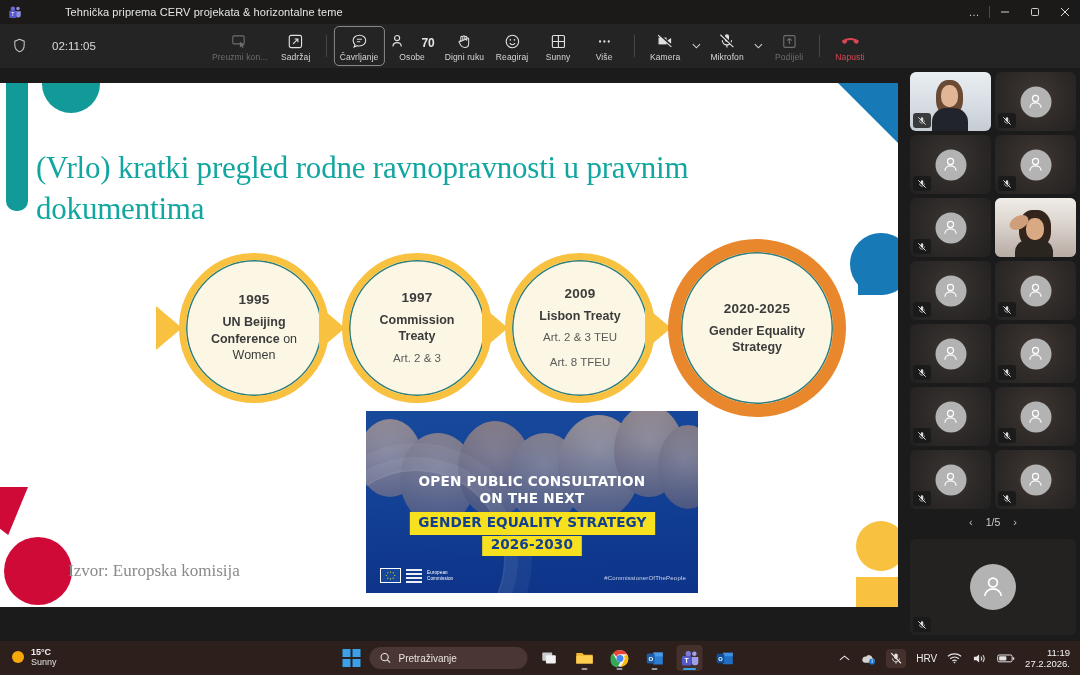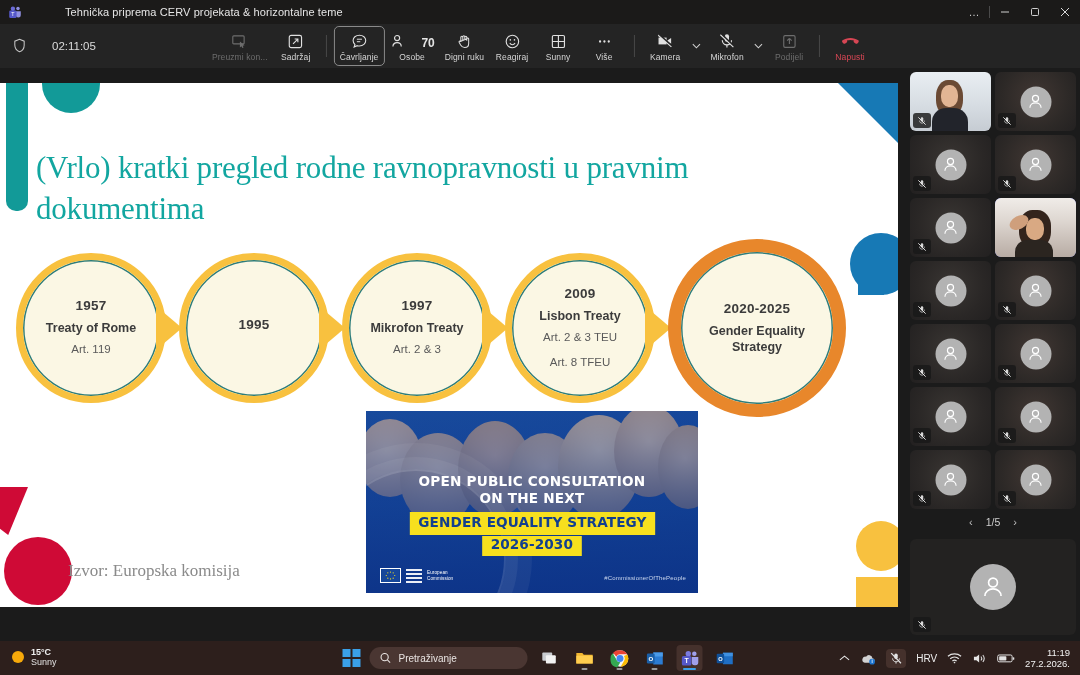--- a/index.html
+++ b/index.html
@@ -370,35 +370,31 @@
       <div class="deco d-blue-sq"></div>
       <div class="deco d-yellow-circ"></div>
       <div class="deco d-yellow-sq"></div>
       <div class="deco d-red-tri"></div>
       <div class="deco d-red-circ"></div>
 
       <div class="slide-title">(Vrlo) kratki pregled rodne ravnopravnosti u pravnim dokumentima</div>
 
       <div class="timeline">
 
-        <div class="node" style="left:0px">
-          <div class="n-year">1957</div>
-          <div class="n-main">Treaty of Rome</div>
-          <div class="n-sub">Art. 119</div>
-        </div>
         <div class="arrow" style="left:140px"></div>
 
         <div class="node" style="left:163px">
           <div class="n-year">1995</div>
+          <div class="n-main"><span>UN Beijing Conference</span><span class="light"> on Women</span></div>
         </div>
         <div class="arrow" style="left:303px"></div>
 
         <div class="node" style="left:326px">
           <div class="n-year">1997</div>
-          <div class="n-main">Mikrofon Treaty</div>
+          <div class="n-main">Commission Treaty</div>
           <div class="n-sub">Art. 2 &amp; 3</div>
         </div>
         <div class="arrow" style="left:466px"></div>
 
         <div class="node" style="left:489px">
           <div class="n-year">2009</div>
           <div class="n-main">Lisbon Treaty</div>
           <div class="n-sub">Art. 2 &amp; 3 TEU</div>
           <div class="n-sub" style="margin-top:9px">Art. 8 TFEU</div>
         </div>

